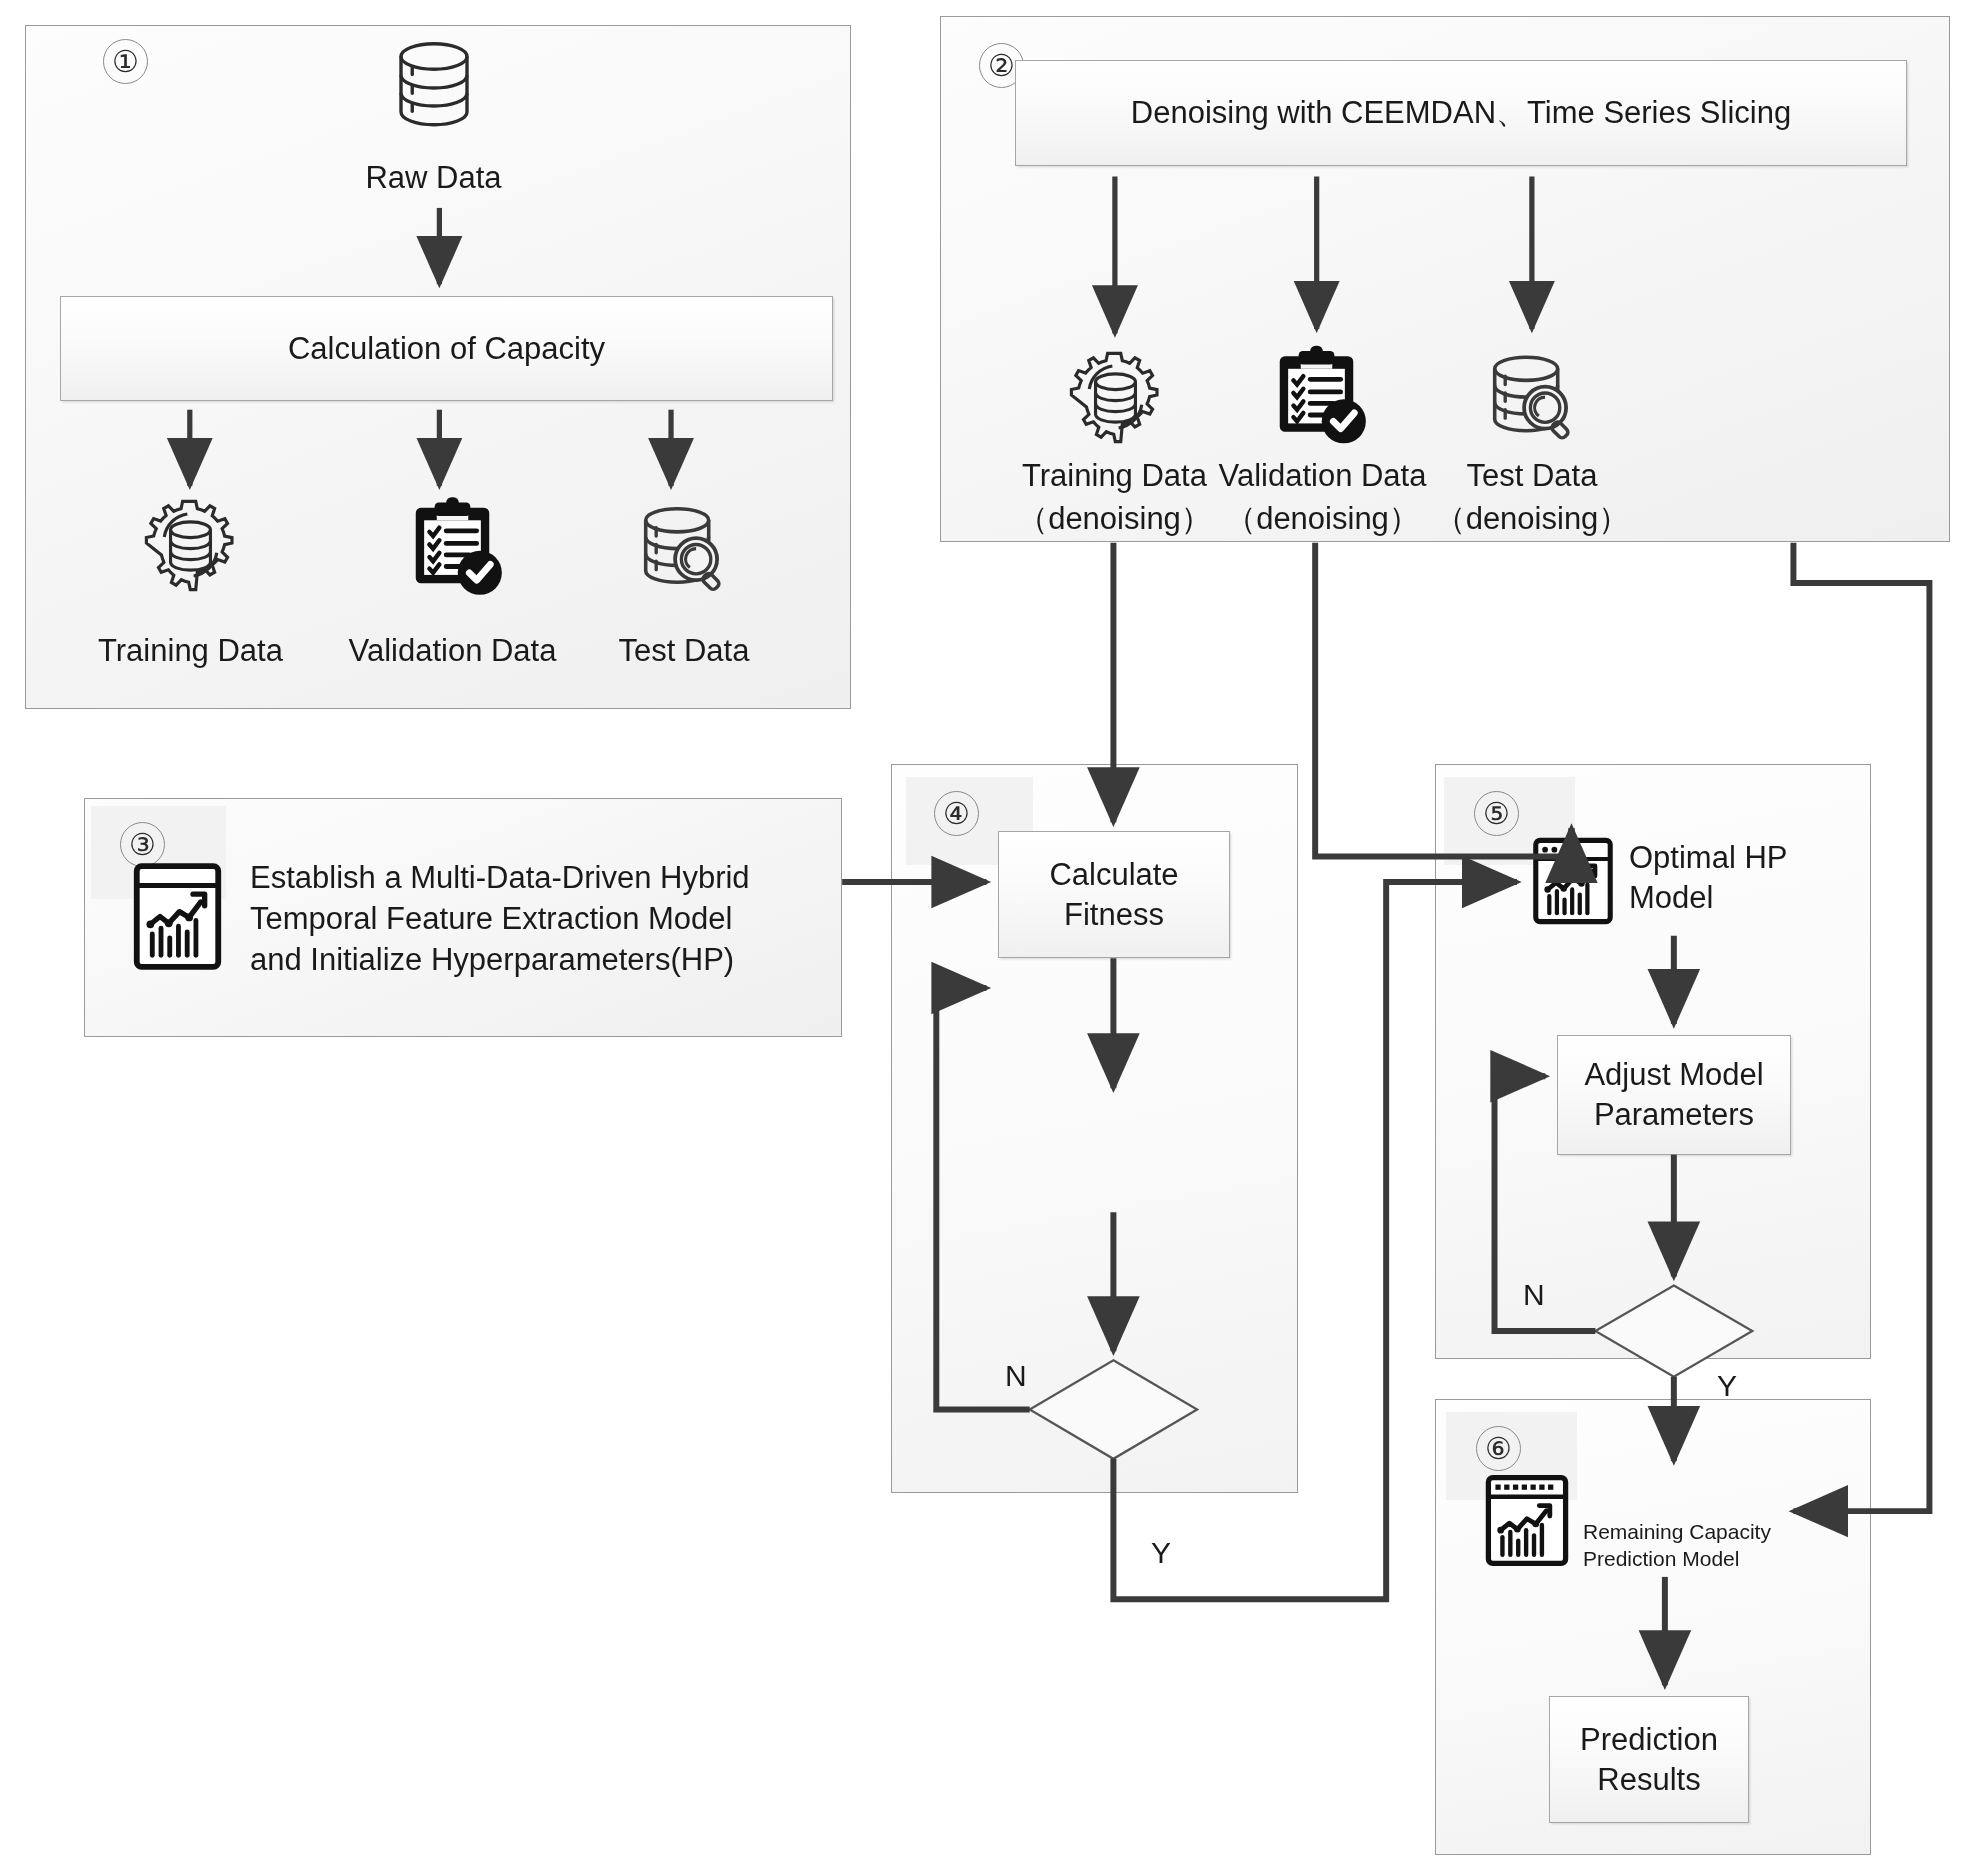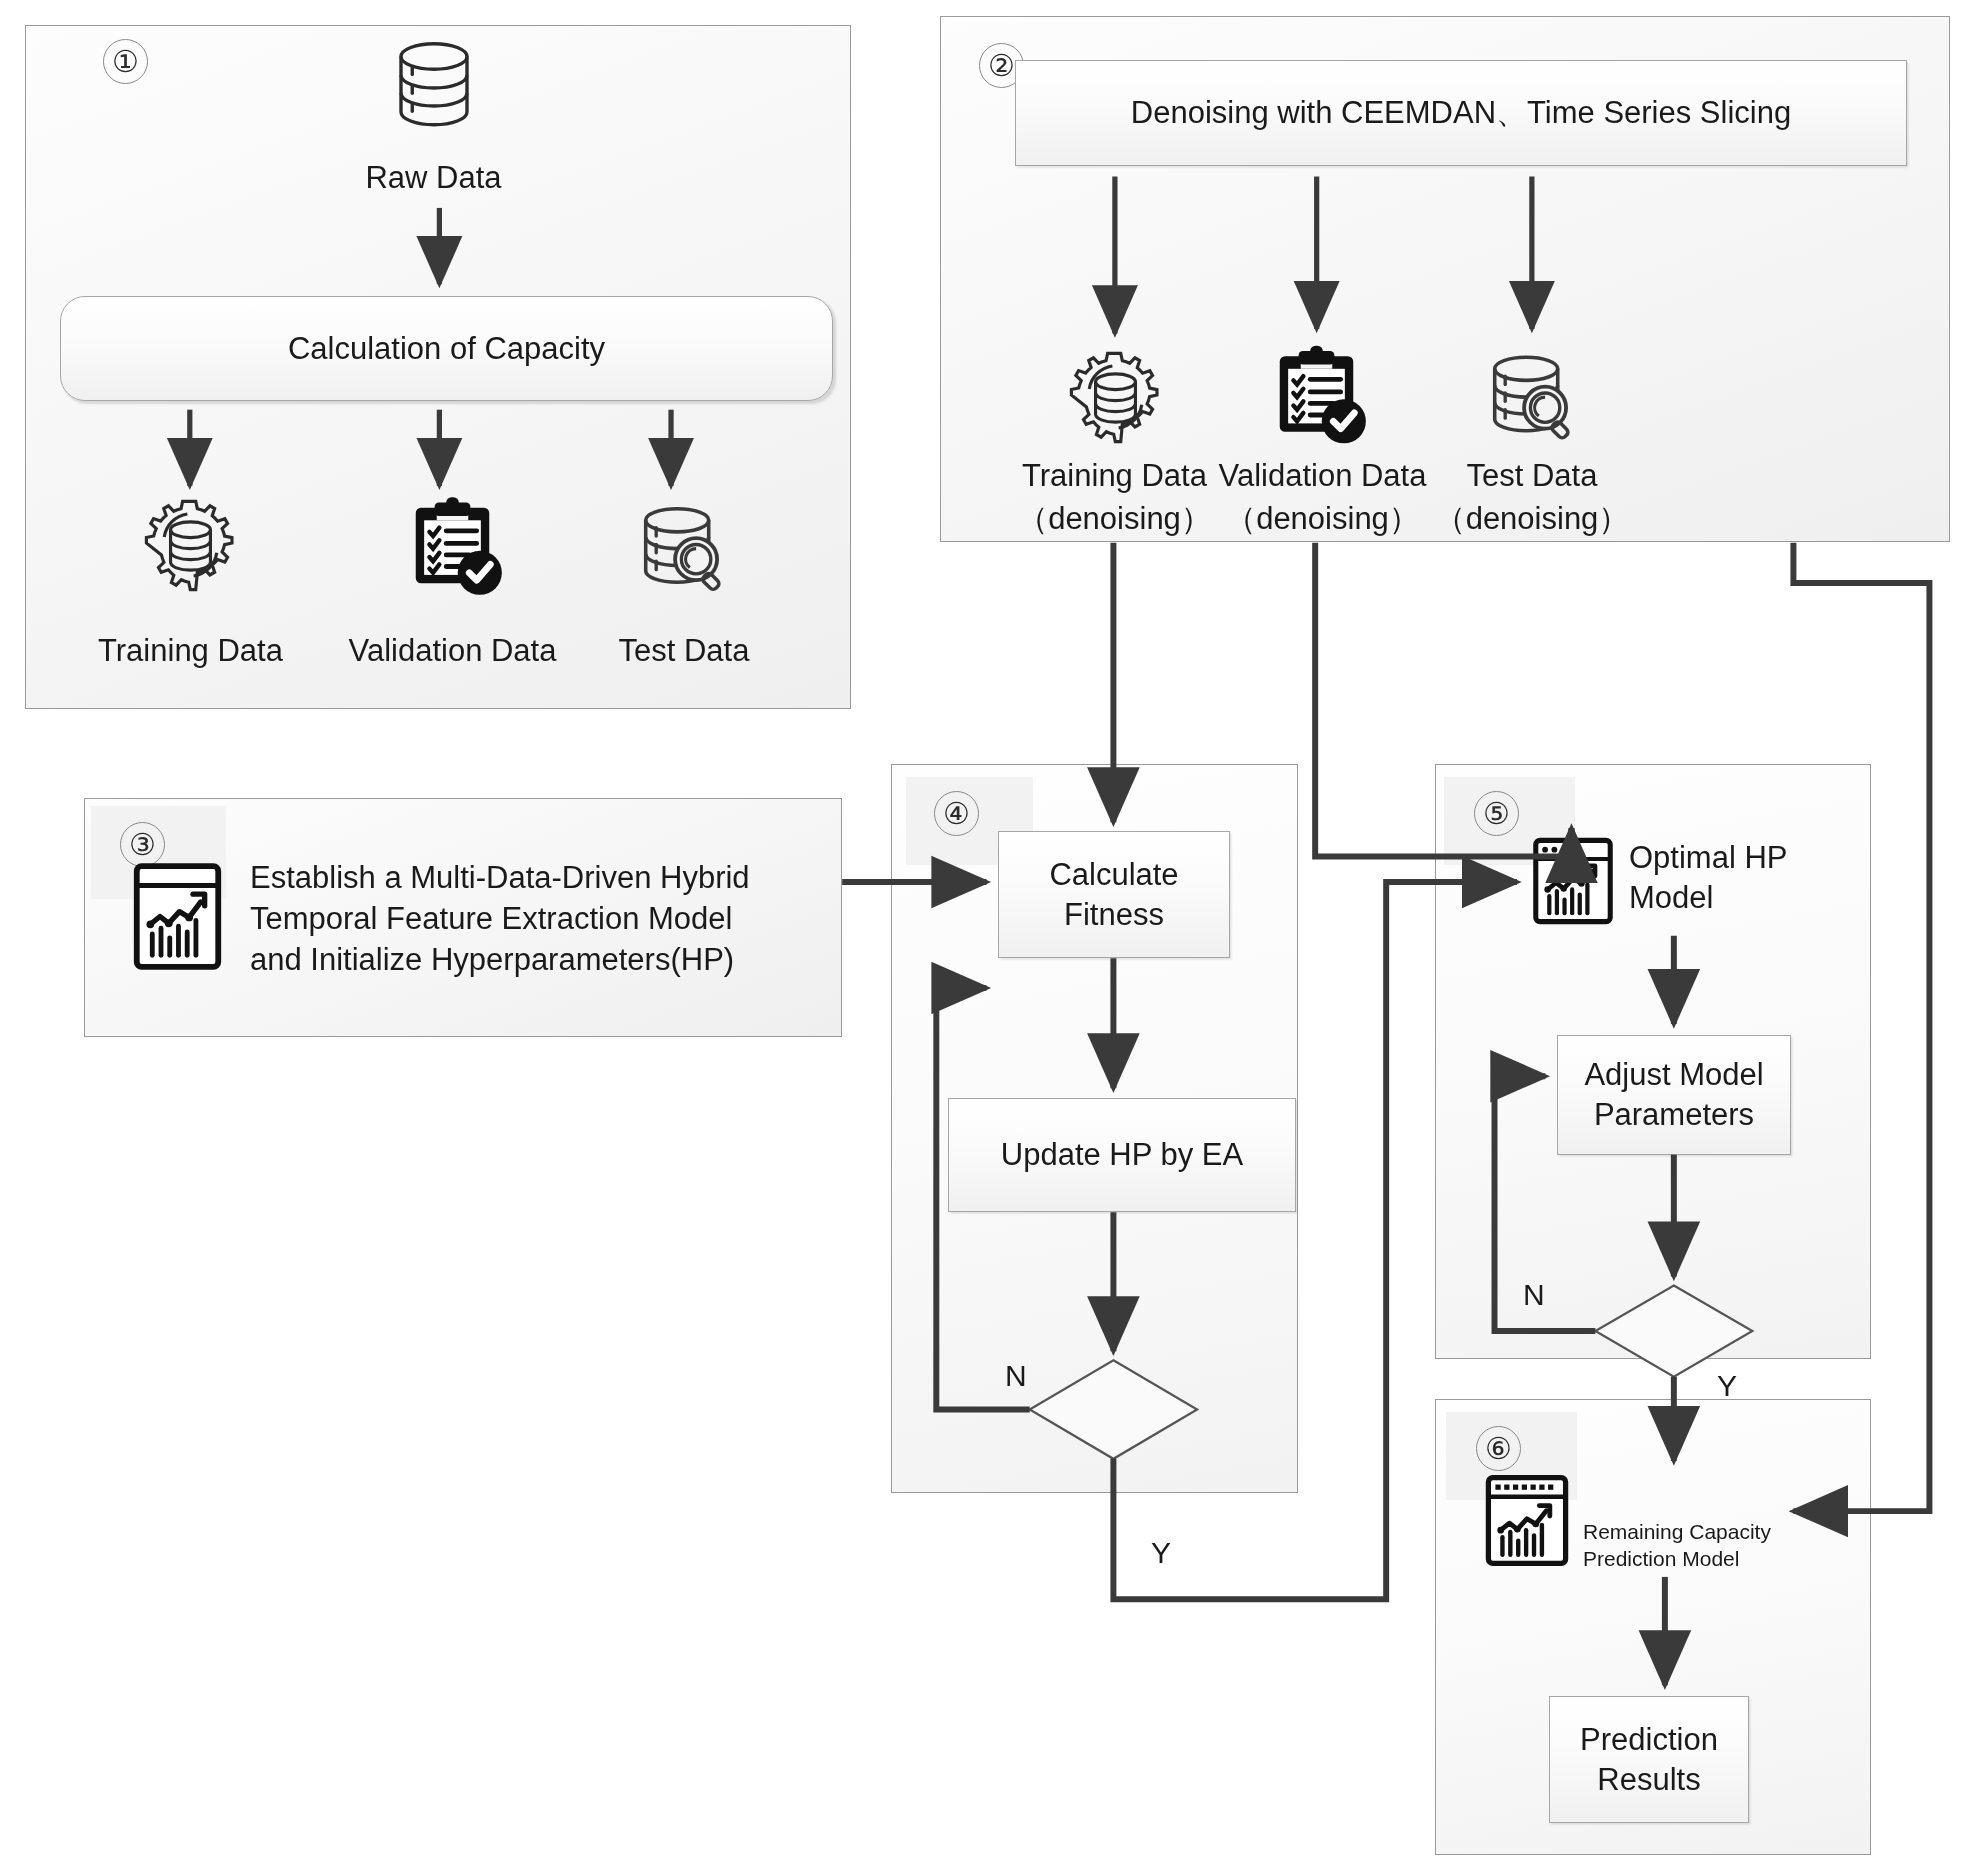--- a/index.html
+++ b/index.html
@@ -44,21 +44,21 @@
       </g>
       <g stroke="#2b2b2b" stroke-width="4.5" stroke-linecap="round">
         <line x1="31" y1="44" x2="31" y2="54"></line>
         <line x1="31" y1="69" x2="31" y2="79"></line>
         <line x1="31" y1="93" x2="31" y2="103"></line>
       </g>
     </svg>
   </div>
   <div class="lbl" style="left:314px;top:158px;width:239px;font-size:31px;">Raw Data</div>
 
-  <div class="box" style="left:60px;top:296px;width:773px;height:105px;font-size:31px;border-radius:25px;">Calculation of Capacity</div>
+  <div class="box" style="left:60px;top:296px;width:773px;height:105px;font-size:31px;">Calculation of Capacity</div>
 
   <div class="icon" style="left:138px;top:493px;width:105px;height:105px;">
     <svg viewBox="0 0 100 100" width="105" height="105">
       <g fill="none" stroke="#2b2b2b" stroke-width="3">
         <path d="M50 8 l5 0 1.5 7 a36 36 0 0 1 7 2.4 l5-5.2 4.5 2.6 -2.3 6.8 a36 36 0 0 1 5.2 5.2 l6.8-2.3 2.6 4.5 -5.2 5 a36 36 0 0 1 2.4 7 l7 1.5 0 5.2 -7 1.5 a36 36 0 0 1 -2.4 7 l5.2 5 -2.6 4.5 -6.8-2.3 a36 36 0 0 1 -5.2 5.2 l2.3 6.8 -4.5 2.6 -5-5.2 a36 36 0 0 1 -7 2.4 L55 92 l-5.2 0 -1.5-7 a36 36 0 0 1 -7-2.4 l-5 5.2 -4.5-2.6 2.3-6.8 a36 36 0 0 1 -5.2-5.2 l-6.8 2.3 -2.6-4.5 5.2-5 a36 36 0 0 1 -2.4-7 L8 47.6 l0-5.2 7-1.5 a36 36 0 0 1 2.4-7 l-5.2-5 2.6-4.5 6.8 2.3 a36 36 0 0 1 5.2-5.2 L24.5 14.8 29 12.2 l5 5.2 a36 36 0 0 1 7-2.4 L42.5 8z"></path>
         <path d="M25 42 a26 26 0 0 1 22-22" stroke-width="3"></path>
         <path d="M75 57 a26 26 0 0 1 -22 22" stroke-width="3"></path>
         <ellipse cx="50" cy="35" rx="19" ry="7.5"></ellipse>
         <path d="M31 35 v31 a19 7.5 0 0 0 38 0 V35"></path>
         <path d="M31 45.5 a19 7.5 0 0 0 38 0"></path>
@@ -214,21 +214,20 @@
 
   <div class="panel plain" style="left:891px;top:764px;width:407px;height:729px;"></div>
   <div class="pnumbg" style="left:906px;top:777px;width:127px;height:88px;"></div>
   <div class="pnum" style="left:934px;top:791px;">④</div>
 
   <div class="box" style="left:998px;top:831px;width:232px;height:127px;font-size:31px;">
     <span style="white-space:pre-line;">Calculate
 Fitness</span>
   </div>
 
-  <div class="box" style="left:948px;top:1098px;width:348px;height:114px;font-size:31px;">Update HP by EA</div>
 
   <div class="diamond-txt" style="left:1054px;top:1395px;width:120px;">Term</div>
 
   <div class="yn" style="left:1005px;top:1359px;">N</div>
   <div class="yn" style="left:1151px;top:1536px;">Y</div>
 
   <div class="panel plain" style="left:1435px;top:764px;width:436px;height:595px;"></div>
   <div class="pnumbg" style="left:1444px;top:777px;width:131px;height:88px;"></div>
   <div class="pnum" style="left:1474px;top:791px;">⑤</div>
 

